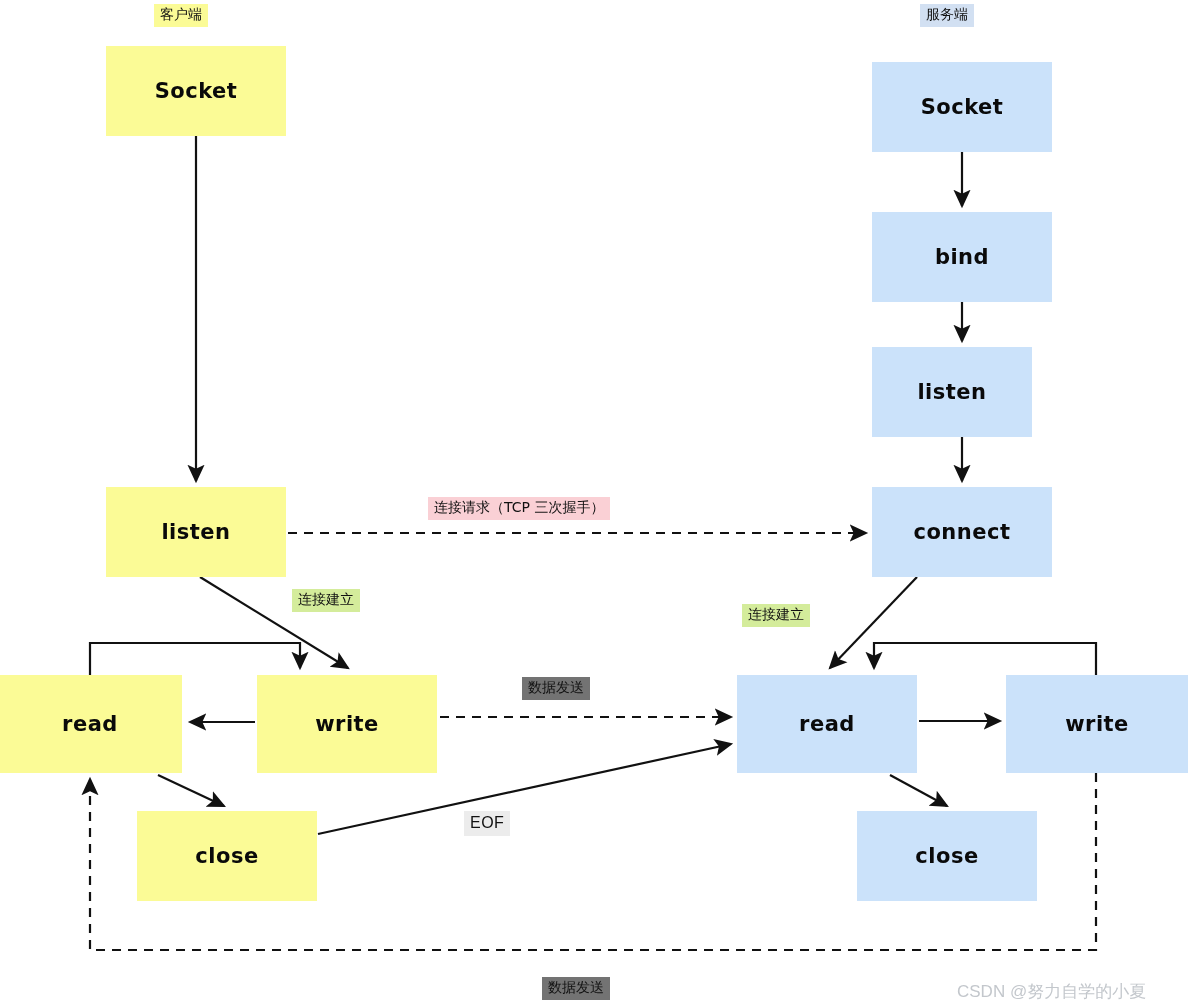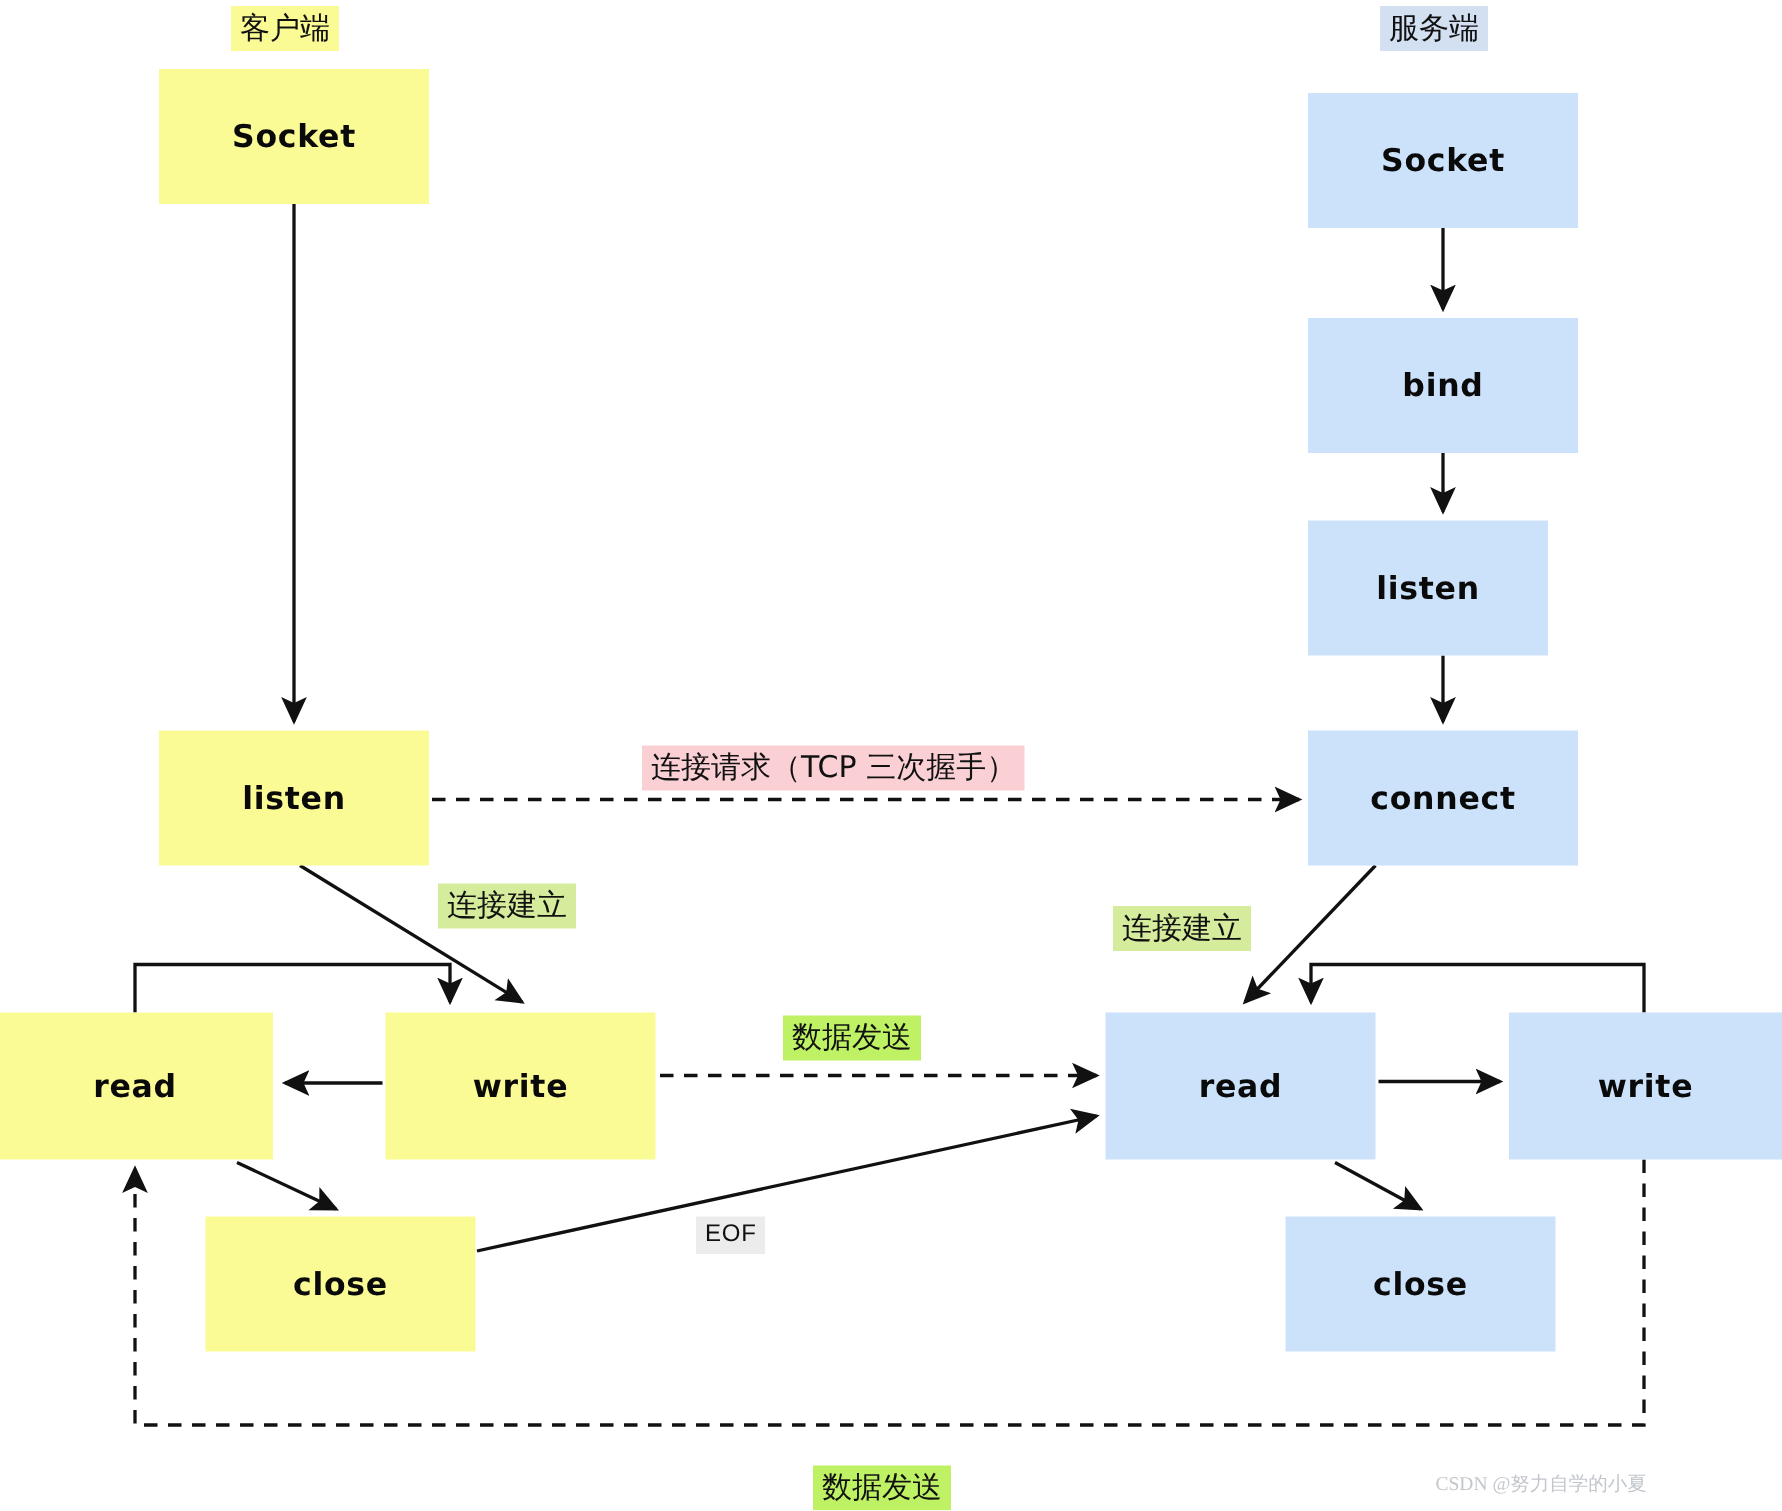--- a/index.html
+++ b/index.html
@@ -36,38 +36,38 @@
     color: #0a0a0a;
     letter-spacing: 0.5px;
     box-sizing: border-box;
   }
   .node.client { background: #fbfb96; }
   .node.server { background: #cbe2fa; }
 
   .tag {
     position: absolute;
     font-family: "DejaVu Sans", "Liberation Sans", sans-serif;
-    font-size: 20px;
+    font-size: 14px;
     color: #111111;
     padding: 2px 6px 3px 6px;
     white-space: nowrap;
     line-height: 1.25;
     box-sizing: border-box;
   }
   .tag.client-head { background: #fbfb96; }
   .tag.server-head { background: #d2e0f2; }
   .tag.pink  { background: #fad0d5; }
   .tag.green { background: #d4ec9b; }
-  .tag.orange{ background: #bef264; }
+  .tag.orange{ background: #737373; }
   .tag.gray  { background: #ececec; font-family: "Liberation Sans", sans-serif; font-size: 16px; letter-spacing: 0.5px; }
 
   .watermark {
     position: absolute;
-    font-family: Liberation Serif, serif;
-    font-size: 13px;
+    font-family: Liberation Sans, sans-serif;
+    font-size: 17px;
     color: #c3c7cc;
     white-space: nowrap;
   }
 </style>
 </head>
 <body>
 
 <div id="canvas">
 
   <svg id="edges" viewBox="0 0 1188 1007">

